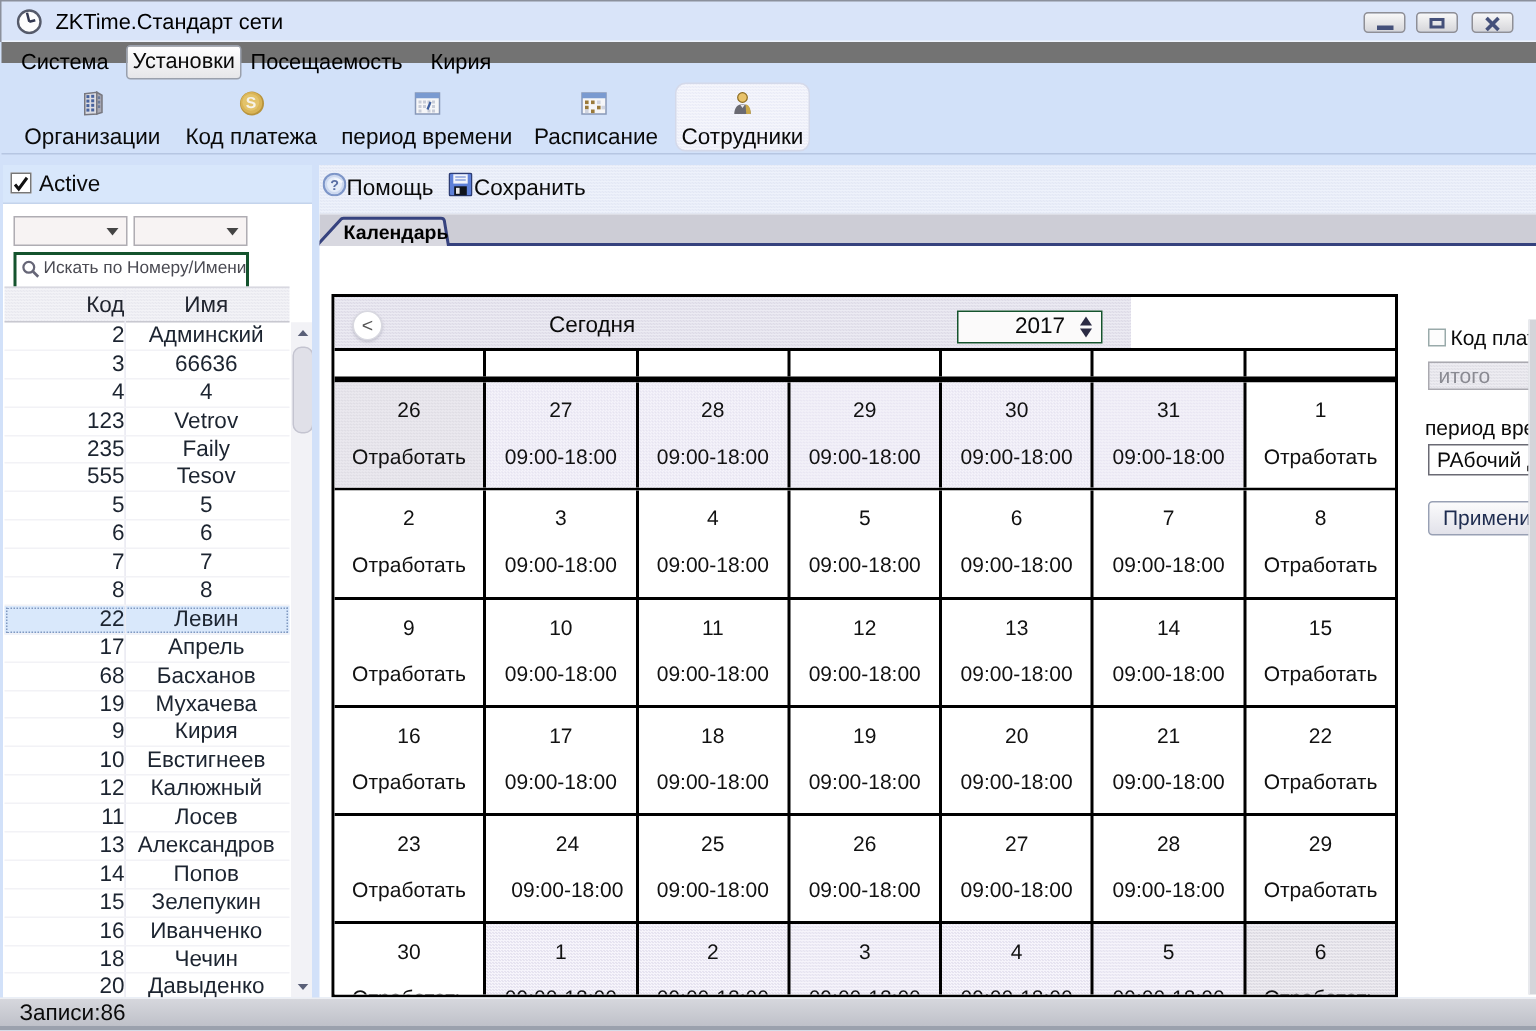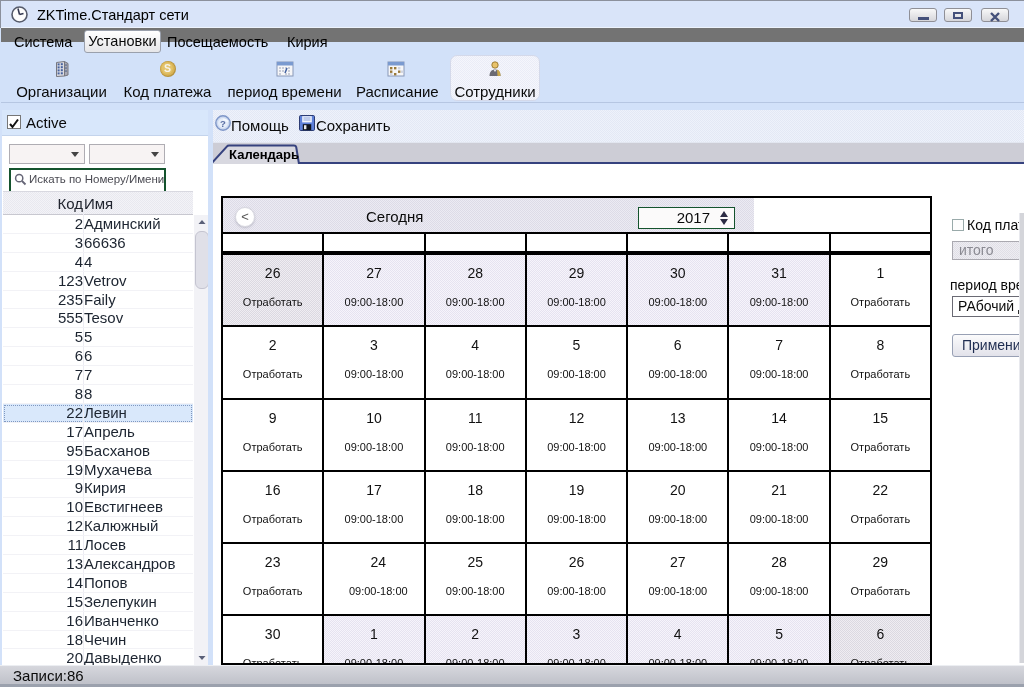--- a/index.html
+++ b/index.html
@@ -25,21 +25,21 @@
 #activebox { left:5px; top:5px; width:14px; height:14px; background:#fff; border:1px solid #777; }
 #activelabel { left:24px; top:4px; }
 .combo { top:34px; width:76px; height:20px; background:#f7f3f3; border:1px solid #afadb3; }
 .combo .arr { position:absolute; right:5px; top:7px; width:0; height:0; border-left:4px solid transparent; border-right:4px solid transparent; border-top:5px solid #444; }
 #searchbox { left:7px; top:58px; width:157px; height:33px; background:#fff; border:2px solid #14532d; font-size:11.5px; color:#4a4a52; line-height:18px; white-space:nowrap; overflow:hidden; }
 #lefttable { left:1px; top:81px; width:190px; }
 #ltheader { height:24px; color:#20242e; background-color:#f3f3f7; background-image:conic-gradient(#e8e8ef 25%,transparent 0 50%,#e8e8ef 0 75%,transparent 0); background-size:2px 2px; border-top:1px solid #d8d8e0; border-bottom:1px solid #c8c8d0; line-height:23px; }
 .ltrow { position:relative; height:18.9px; line-height:18.9px; color:#1c2430; border-bottom:1px solid #f2f2f6; }
 .ltrow.sel { background:#d9e8fb; outline:1px dotted #8098c0; outline-offset:-2px; }
 .ltc1 { position:absolute; left:0; width:81px; text-align:right; border-right:1px solid #ececf3; height:100%; }
-.ltc2 { position:absolute; left:81px; width:107px; }
+.ltc2 { position:absolute; left:81px; width:107px; text-align:center; }
 #lscroll { left:192px; top:105px; width:16px; height:450px; background:#f2f2f6; }
 .sbtn { position:absolute; left:0; width:16px; height:15px; background:#f2f2f6; }
 #lthumb { position:absolute; left:1px; top:16px; width:14px; height:58px; background:#e0e0e8; border:1px solid #c4c4d0; border-radius:6px; }
 
 
 #mainpanel { left:213px; top:110px; width:811px; height:555px; background:#fff; overflow:hidden; }
 #helperbar { left:0; top:0; width:811px; height:33px; background-color:#eef2fb; background-image:conic-gradient(#e3e8f5 25%,transparent 0 50%,#e3e8f5 0 75%,transparent 0); background-size:2px 2px; border-bottom:1px solid #e2e6f0; }
 #tabbar { left:0; top:33px; width:811px; height:21px; background:#cdcdd6; border-bottom:2px solid #36427e; }
 #tabtext { position:absolute; left:14px; top:4px; width:72px; text-align:right; font-weight:bold; color:#000000; z-index:3; font-size:13px; }
 #calendar { left:8px; top:86px; width:711px; height:469px; border:2px solid #000; background:#fff; overflow:hidden; }
@@ -54,21 +54,21 @@
 .spinup { top:3px; border-bottom:6px solid #2c2c44; }
 .spindn { bottom:3px; border-top:6px solid #2c2c44; }
 #calsep1 { position:absolute; left:0; top:34px; width:707px; height:2px; background:#000; }
 #weekrow { position:absolute; left:0; top:36px; width:707px; height:17px; background:#fff; }
 .vline { position:absolute; top:0; width:2px; background:#000; }
 #calsep2 { position:absolute; left:0; top:53px; width:707px; height:4px; background:#000; }
 #calgrid { position:absolute; left:0; top:57px; width:707px; }
 .crow { position:relative; width:707px; height:72.3px; border-bottom:2px solid #000; }
 .ccell { position:absolute; top:0; height:70.3px; text-align:center; font-size:14px; color:#111; }
 .cnum { margin-top:10px; }
-.ctime { margin-top:15px; font-size:11px; }
+.ctime { margin-top:15px; font-size:14px; }
 .lav { background-color:#f6f4fb; background-image:conic-gradient(#e6e3f0 25%,transparent 0 50%,#e6e3f0 0 75%,transparent 0); background-size:2px 2px; }
 .gry { background-color:#efedf2; background-image:conic-gradient(#dbd9e1 25%,transparent 0 50%,#dbd9e1 0 75%,transparent 0); background-size:2px 2px; }
 .wht { background:#fff; }
 
 
 #rightpanel { left:734px; top:100px; width:83px; height:280px; overflow:hidden; font-size:14px; }
 #rp-cb { position:absolute; left:5px; top:9px; width:12px; height:12px; background:#fdfdfd; border:1px solid #9aa; }
 #rp-cblabel { position:absolute; left:20px; top:7px; white-space:nowrap; }
 #rp-itogo { position:absolute; left:5px; top:31px; width:100px; height:19px; background-color:#eeedf2; background-image:conic-gradient(#e0dfe6 25%,transparent 0 50%,#e0dfe6 0 75%,transparent 0); background-size:2px 2px; border:1px solid #aaa9b0; color:#8a8a92; line-height:17px; padding-left:6px; }
 #rp-lbl2 { position:absolute; left:3px; top:67px; white-space:nowrap; }
@@ -252,21 +252,21 @@
       </div>
 <div class="ltrow sel">
         <span class="ltc1">22</span>
         <span class="ltc2">Левин</span>
       </div>
 <div class="ltrow">
         <span class="ltc1">17</span>
         <span class="ltc2">Апрель</span>
       </div>
 <div class="ltrow">
-        <span class="ltc1">95</span>
+        <span class="ltc1">68</span>
         <span class="ltc2">Басханов</span>
       </div>
 <div class="ltrow">
         <span class="ltc1">19</span>
         <span class="ltc2">Мухачева</span>
       </div>
 <div class="ltrow">
         <span class="ltc1">9</span>
         <span class="ltc2">Кирия</span>
       </div>

